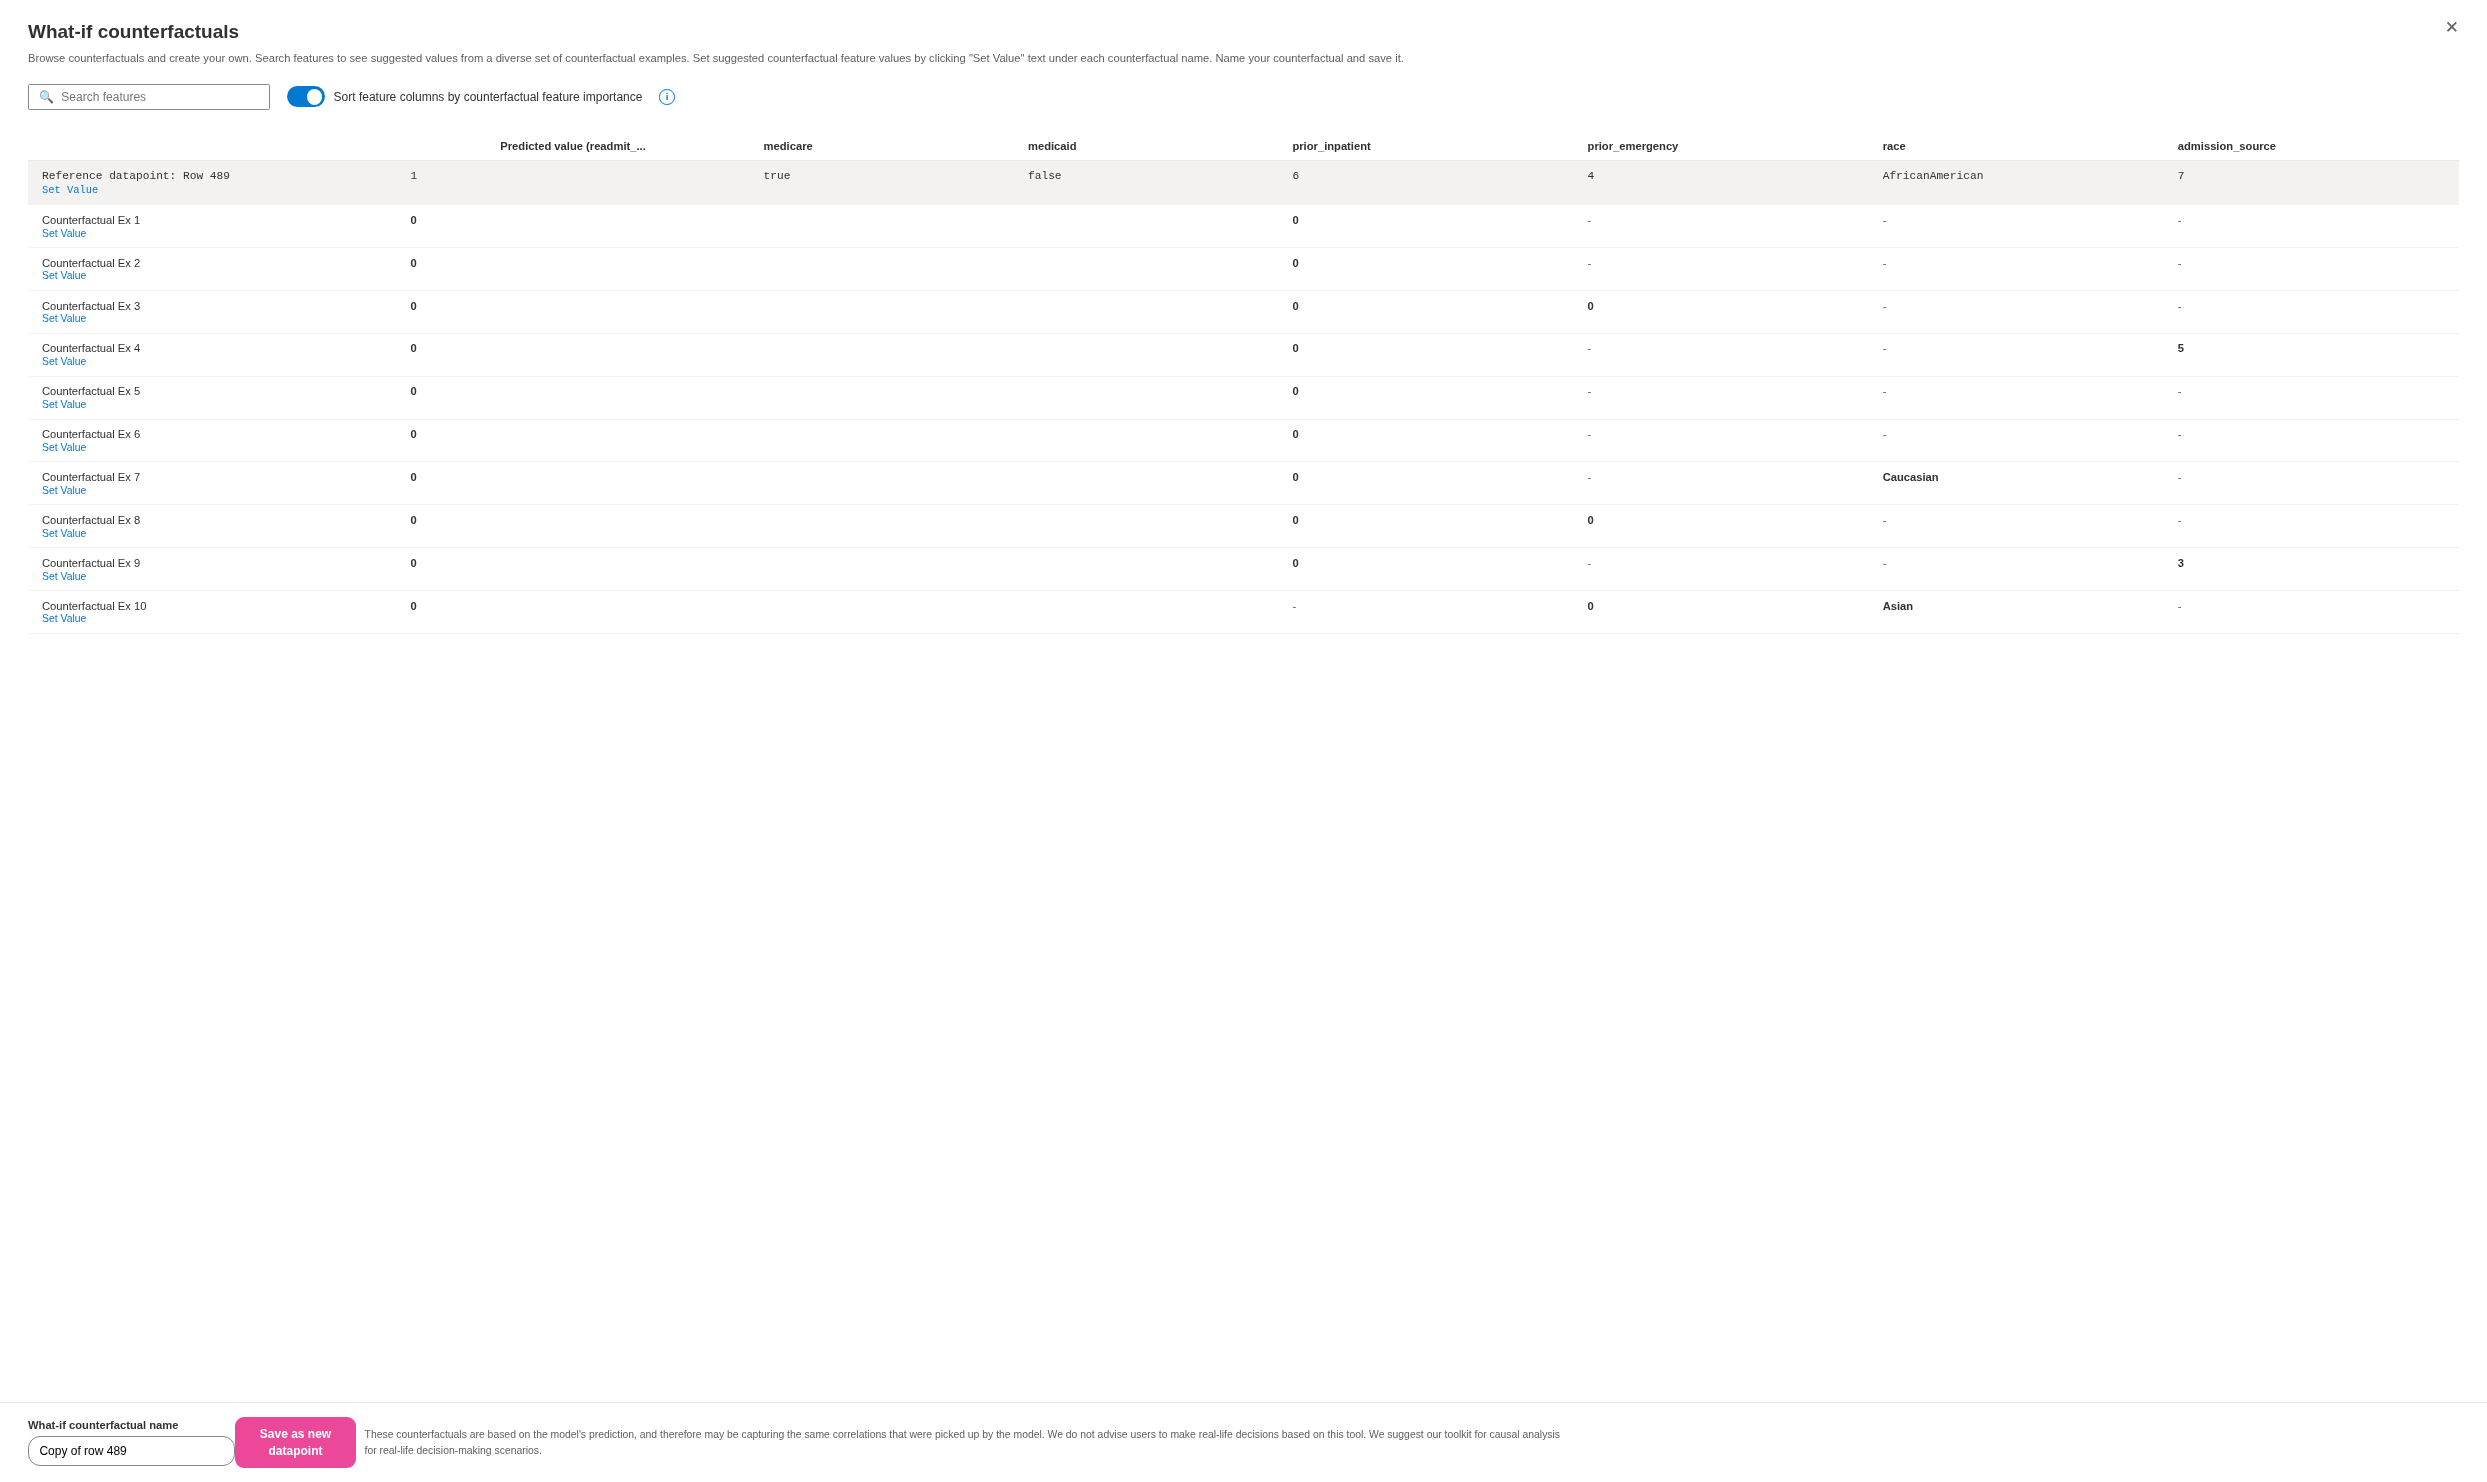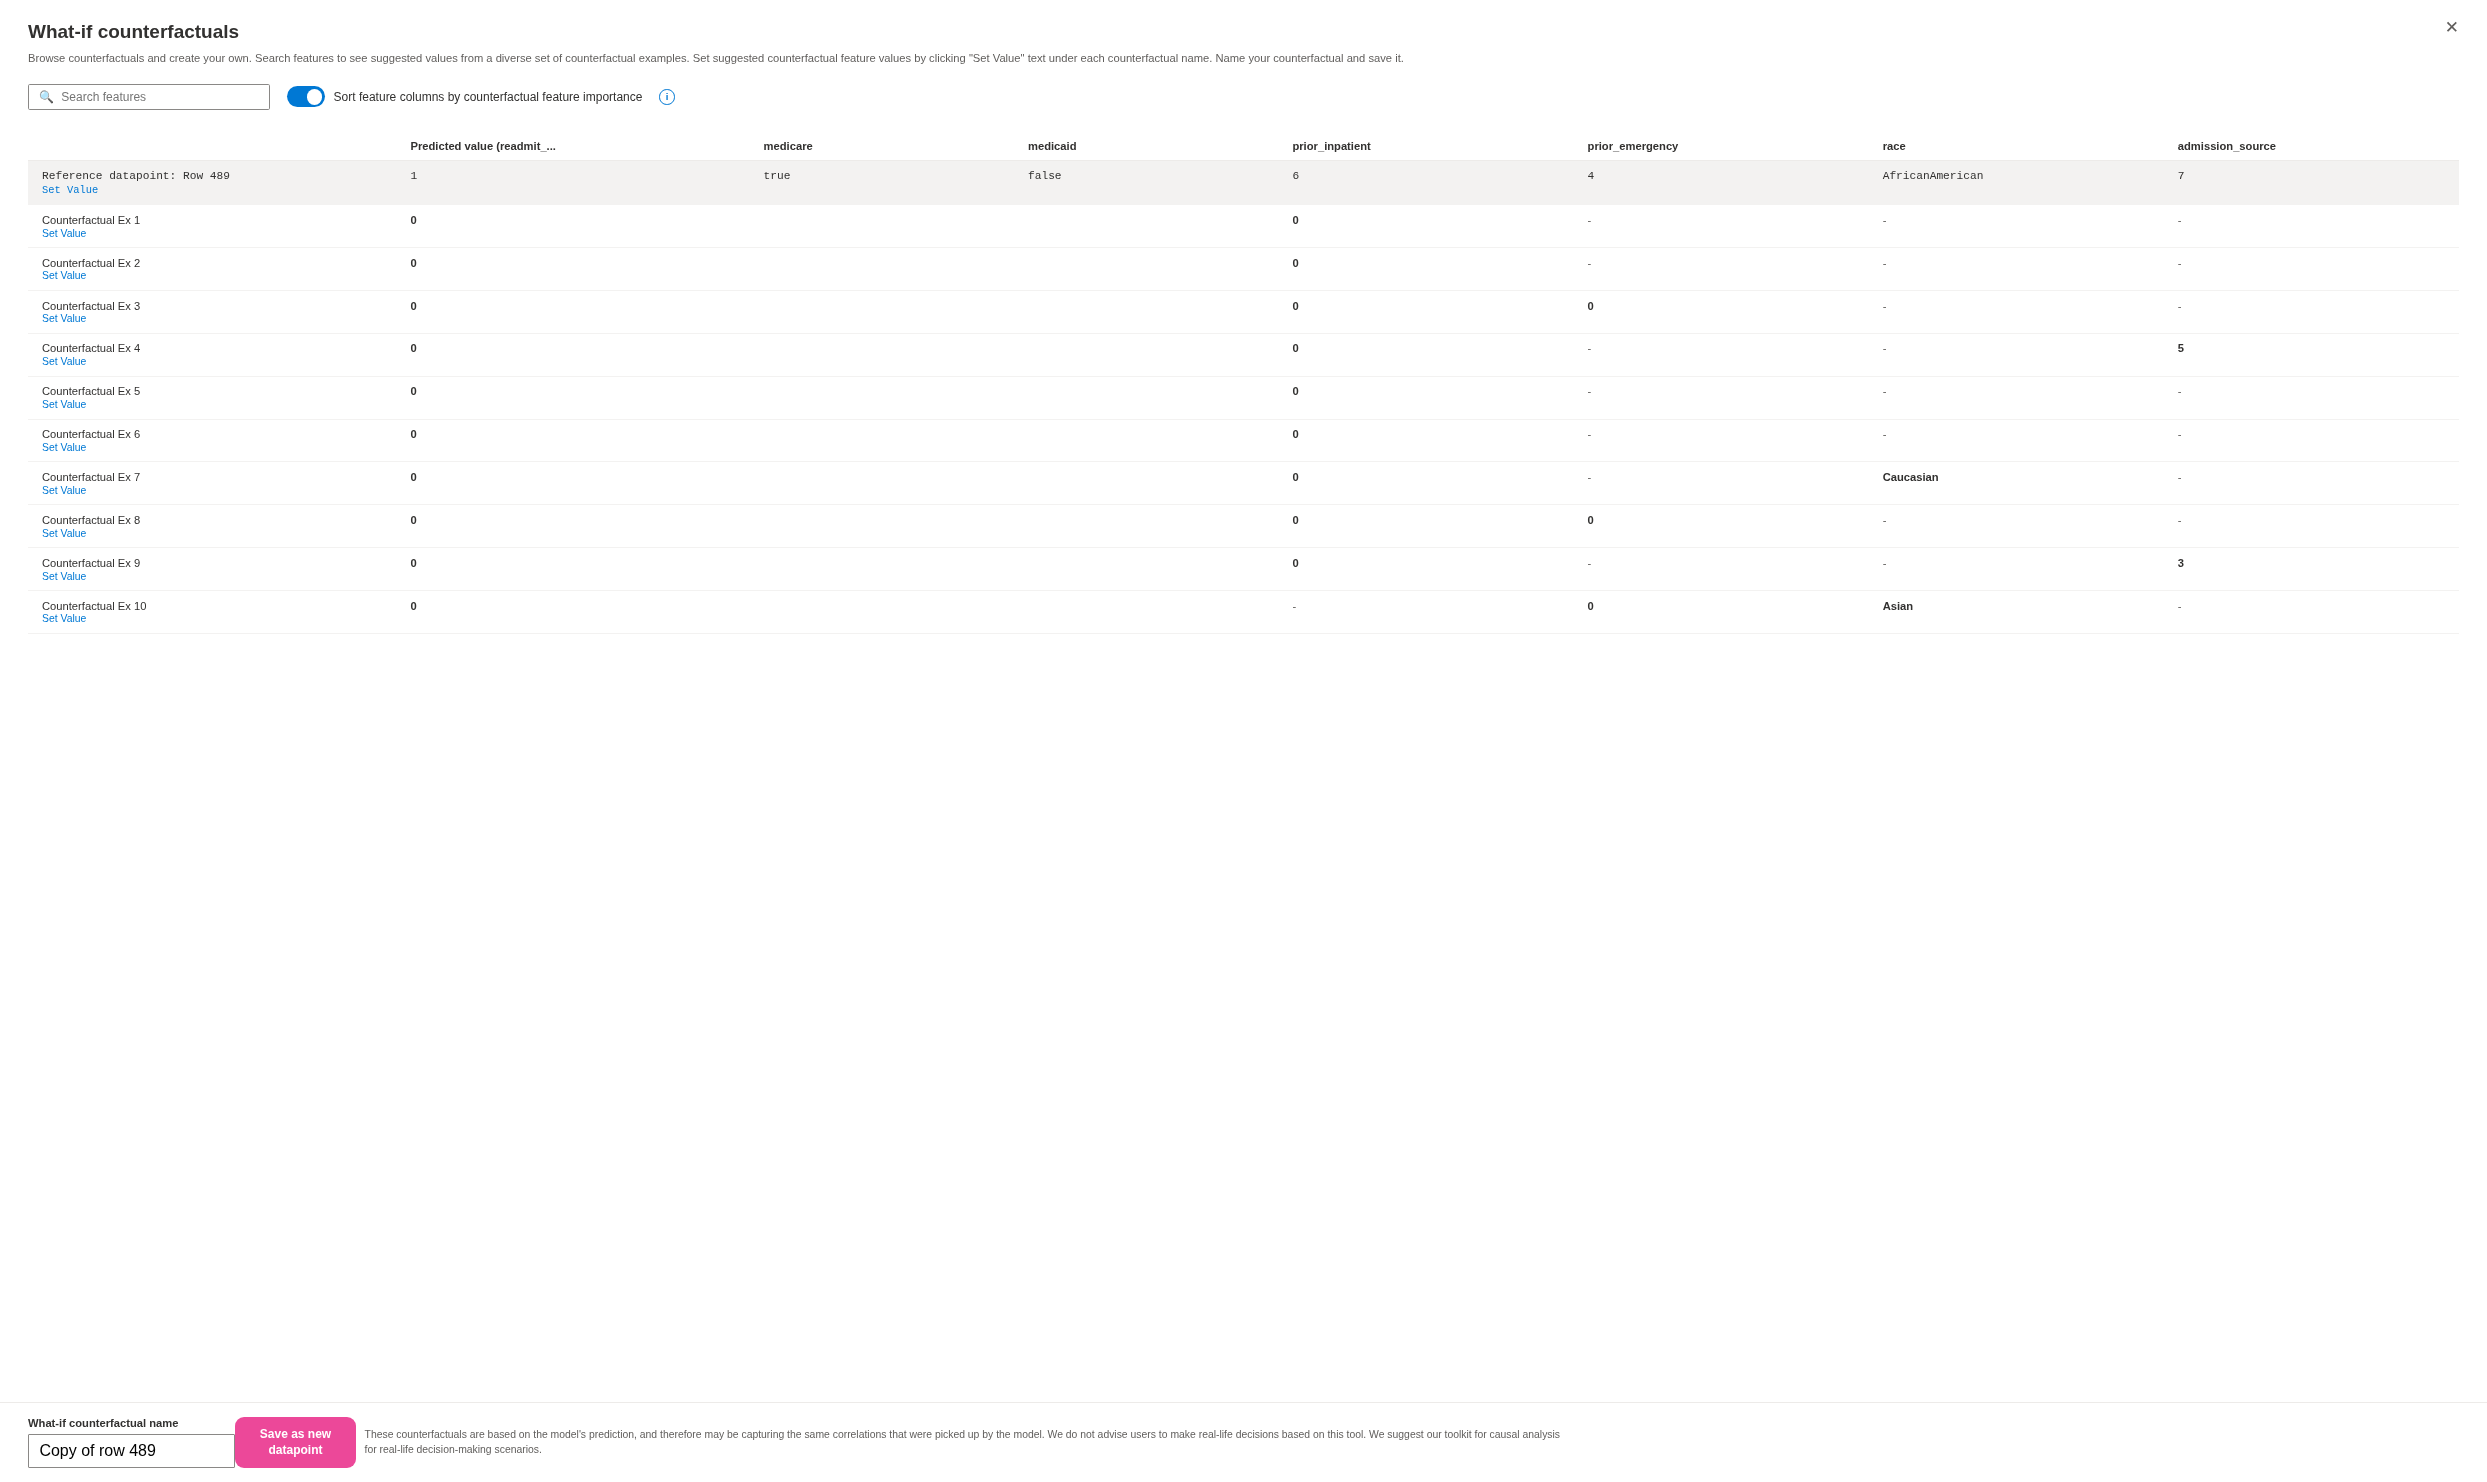--- a/index.html
+++ b/index.html
@@ -25,25 +25,25 @@
     tbody tr { border-bottom: 0.9px solid #f3f2f1; }
     tbody tr.reference-row { background: #f3f2f1; font-family: Liberation Mono, monospace; }
     .row-name { font-size: 11.2px; color: #323130; }
     .set-value { font-size: 10.4px; color: #0078d4; cursor: pointer; text-decoration: none; display: block; margin-top: 1.7px; }
     td { padding: 8.6px 14px; font-size: 11.2px; vertical-align: top; }
     td.bold-val { font-weight: 700; }
     td.dash { color: #605e5c; }
     .footer { position: fixed; bottom: 0; left: 0; right: 0; background: #fff; border-top: 0.9px solid #edebe9; padding: 14px 28px; display: flex; align-items: center; min-height: 69px; }
     .footer-section { display: flex; flex-direction: column; gap: 5.2px; }
     .footer-label { font-size: 11.2px; font-weight: 600; }
-    .footer-input { border: 0.9px solid #8a8886; padding: 7px 10.4px; font-size: 16px; width: 207px; outline: none; border-radius: 1px; }
+    .footer-input { border: 0.9px solid #8a8886; padding: 7px 10.4px; font-size: 12px; width: 207px; outline: none; border-radius: 12px; }
     .save-btn { background: #ec4899; color: #fff; border: none; padding: 8.6px 17px; font-size: 12px; font-weight: 600; cursor: pointer; border-radius: 9px; min-width: 121px; text-align: center; line-height: 1.4; }
     .footer-note { font-size: 10.4px; color: #605e5c; max-width: 1208px; line-height: 1.5; margin-left: 8.6px; }
     .col-name { min-width: 173px; }
-    .col-predicted { min-width: 207px; }
+    .col-predicted { min-width: 207px; text-align: center; }
     .col-medicare { min-width: 155px; }
     .col-medicaid { min-width: 155px; }
     .col-prior-inp { min-width: 173px; }
     .col-prior-emer { min-width: 173px; }
     .col-race { min-width: 173px; }
     .col-admission { min-width: 173px; }
   </style>
 </head>
 <body>
 

